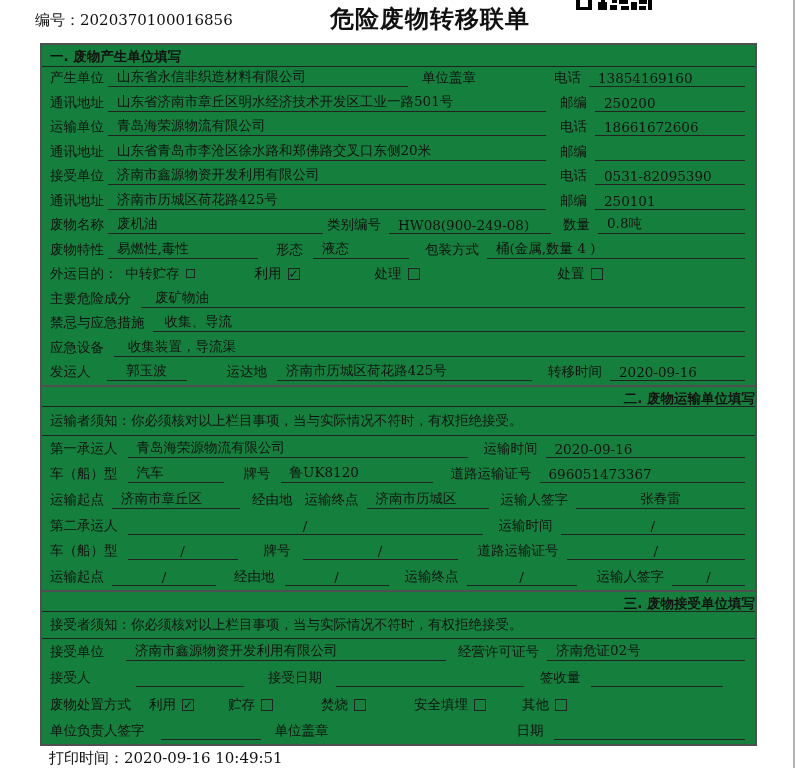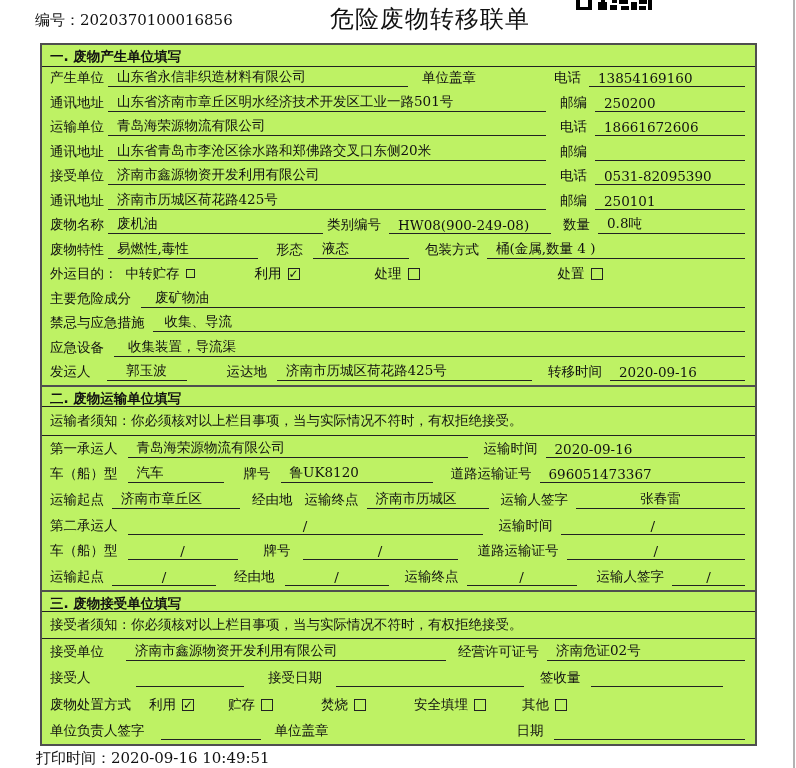--- a/index.html
+++ b/index.html
@@ -2,43 +2,43 @@
 <html><head>
 <meta charset="utf-8">
 <style>
   * { margin:0; padding:0; box-sizing:border-box; }
   body {
     width:796px; height:768px; background:#fff; overflow:hidden; position:relative;
     font-family:"DejaVu Serif","Liberation Serif",serif; font-size:13.5px; color:#111;
   }
   .edge { position:absolute; right:1px; top:0; width:2px; height:768px; background:#b3b3b3; }
   .serial { position:absolute; left:35px; top:11px; font-size:15px; white-space:nowrap; }
-  .title  { position:absolute; left:330px; top:3px; font-size:24px; font-weight:400; letter-spacing:1px;
+  .title  { position:absolute; left:330px; top:3px; font-size:24px; font-weight:700; letter-spacing:1px;
             font-family:"DejaVu Sans","Liberation Sans",sans-serif; }
   .qr { position:absolute; left:576px; top:0; width:76px; height:10px; }
   .form { position:absolute; left:40px; top:43px; width:717px; height:703px;
-          border:2px solid #4f4f4f; display:flex; flex-direction:column; background:#bef264; }
+          border:2px solid #4f4f4f; display:flex; flex-direction:column; background:#15803d; }
   .sec-h { height:22px; font-weight:700; padding:3px 0 0 8px; border-bottom:1px solid #222;
            font-family:"DejaVu Sans","Liberation Sans",sans-serif; font-size:13.5px; }
-  .sec-top { border-top:2px solid #4f4f4f; }
+  .sec-top { border-top:2px solid #4f4f4f;text-align:right; }
   .r { display:flex; align-items:flex-end; padding:0 6px 4px 8px; }
   .s1r { height:24.5px; } .s2r { height:25.6px; } .s3r { height:26.3px; }
   .notice2 { height:29px; border-bottom:1px solid #222; align-items:center; padding-bottom:0; }
   .notice3 { height:27px; border-bottom:1px solid #222; align-items:center; padding-bottom:0; }
   .lbl { white-space:nowrap; }
   .u { border-bottom:1px solid #222; padding:0 4px 0 9px; white-space:nowrap; overflow:hidden;
        min-height:17px; }
   .uc { text-align:center; padding:0 2px; }
   .fill { flex:1; margin-right:4px; }
   .cbi { display:flex; align-items:center; white-space:nowrap; }
   .cb { display:inline-block; width:12px; height:12px; border:1px solid #222; margin-left:6px;
         font-size:12px; line-height:11px; text-align:center; font-weight:700;
         font-family:"DejaVu Sans","Liberation Sans",sans-serif; }
   .cb-sm { width:9px; height:9px; margin-bottom:1px; }
-  .print { position:absolute; left:36px; top:749px; font-size:15px; white-space:nowrap; }
+  .print { position:absolute; left:49px; top:749px; font-size:15px; white-space:nowrap; }
 </style>
 </head>
 <body>
 
 <div class="edge"></div>
 
 <div class="serial"><span>编号：</span><span>2020370100016856</span></div>
 
 <div class="title">危险废物转移联单</div>
 

